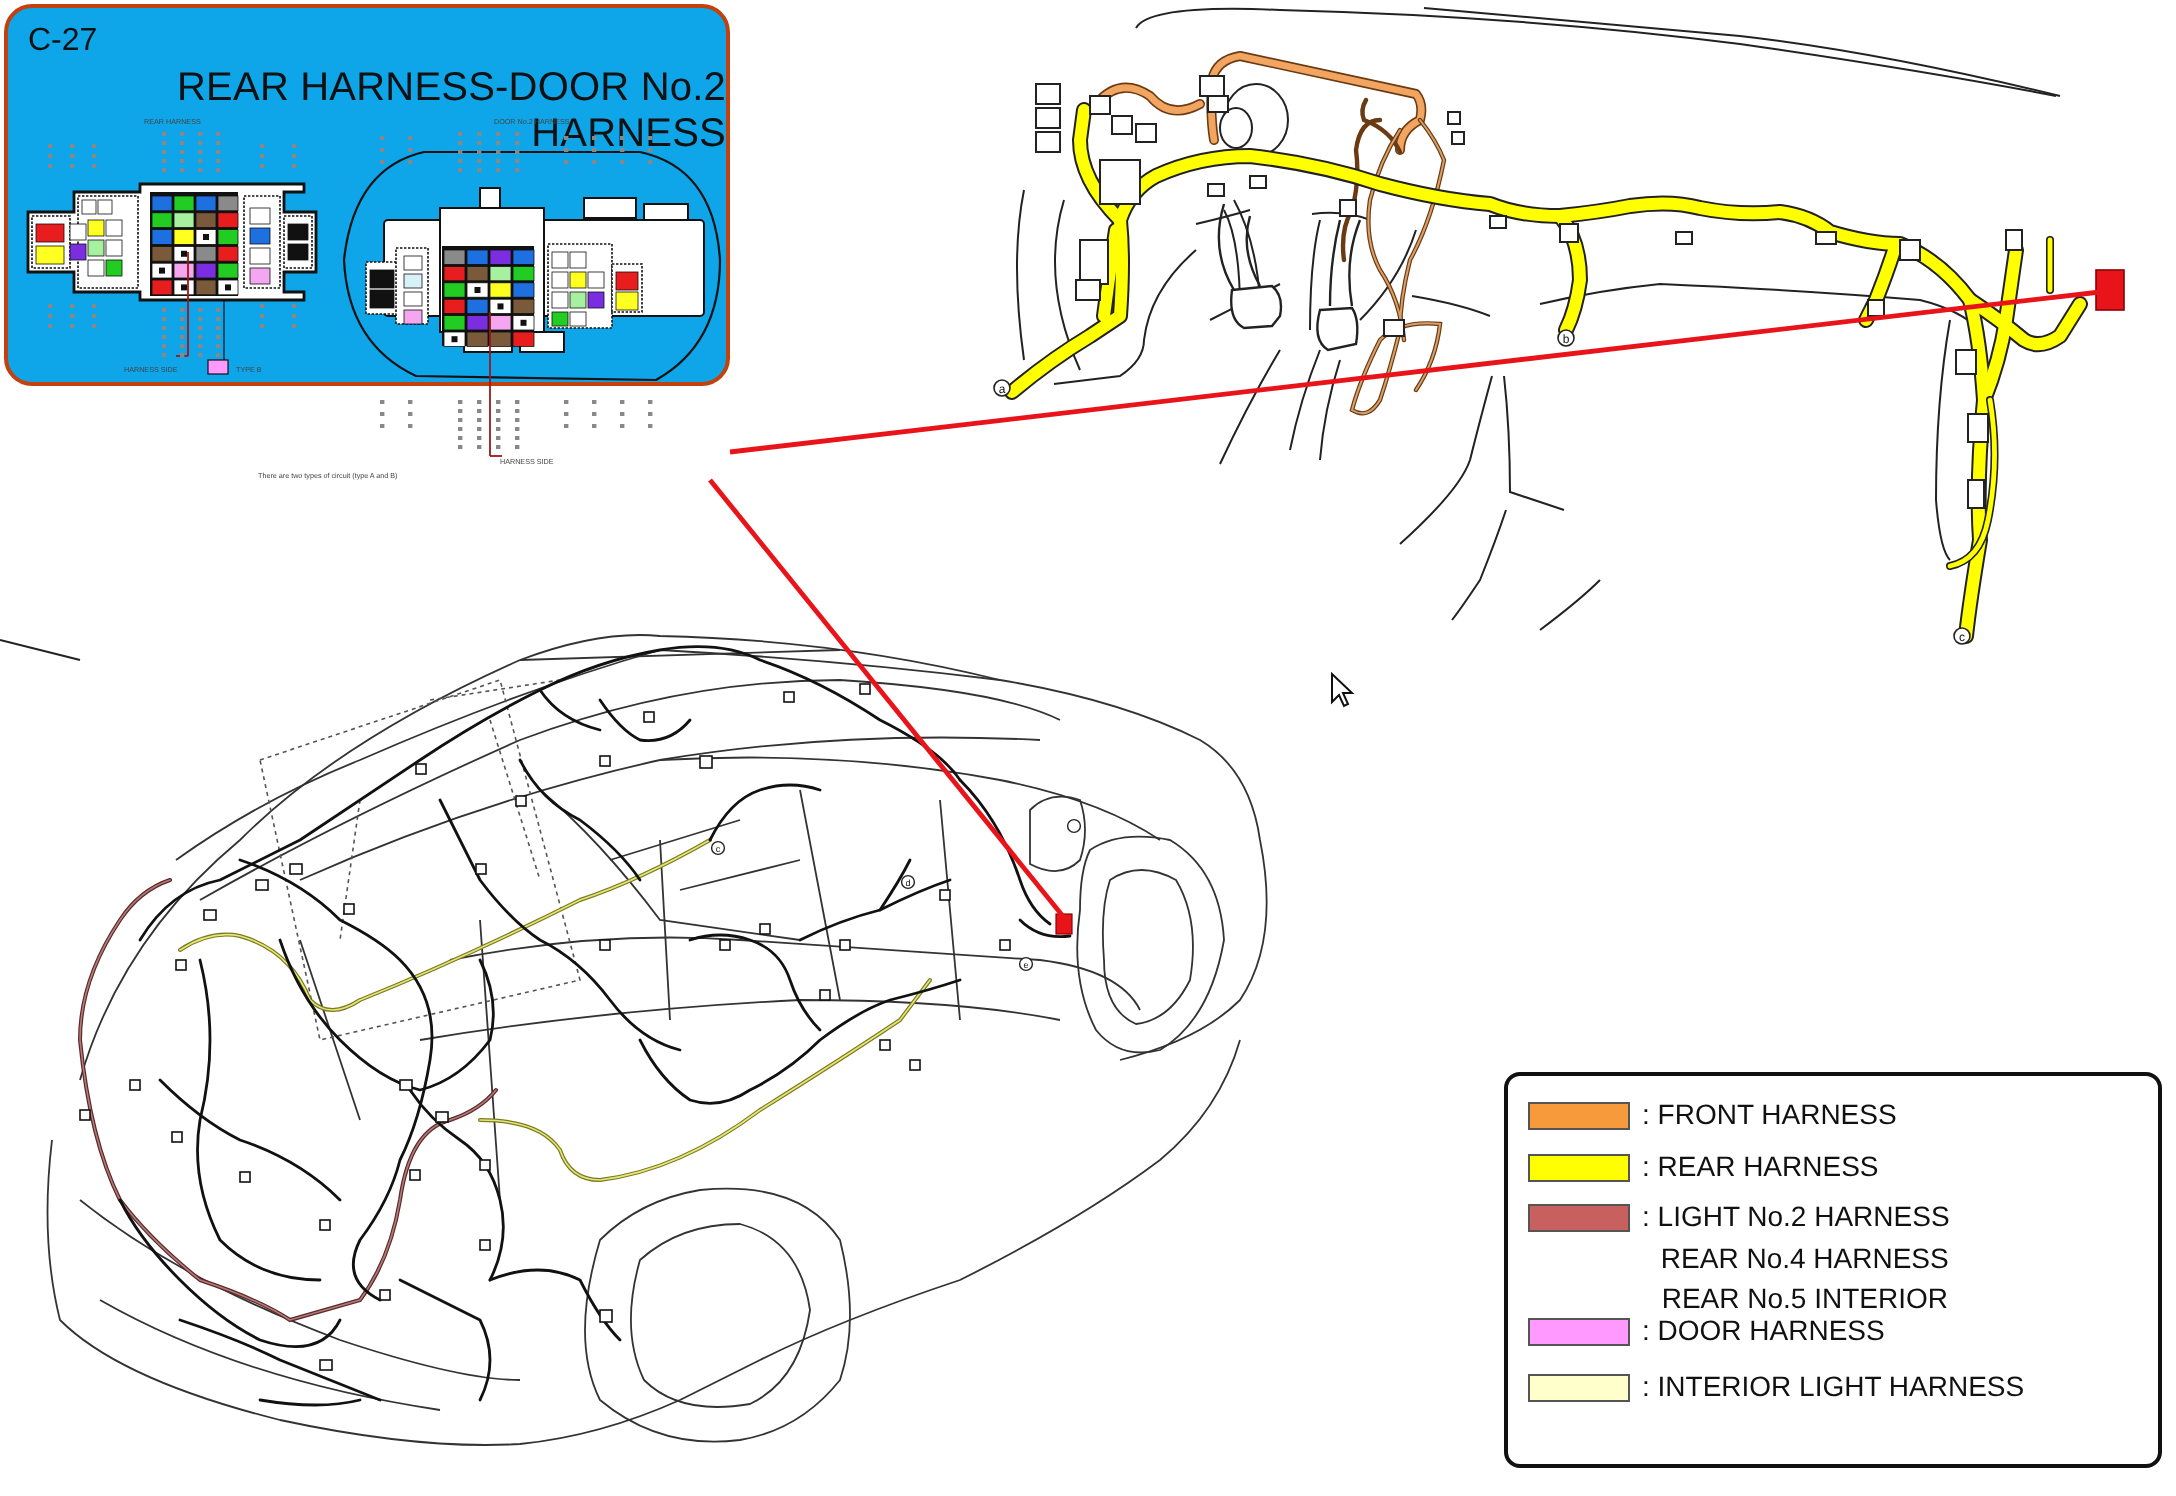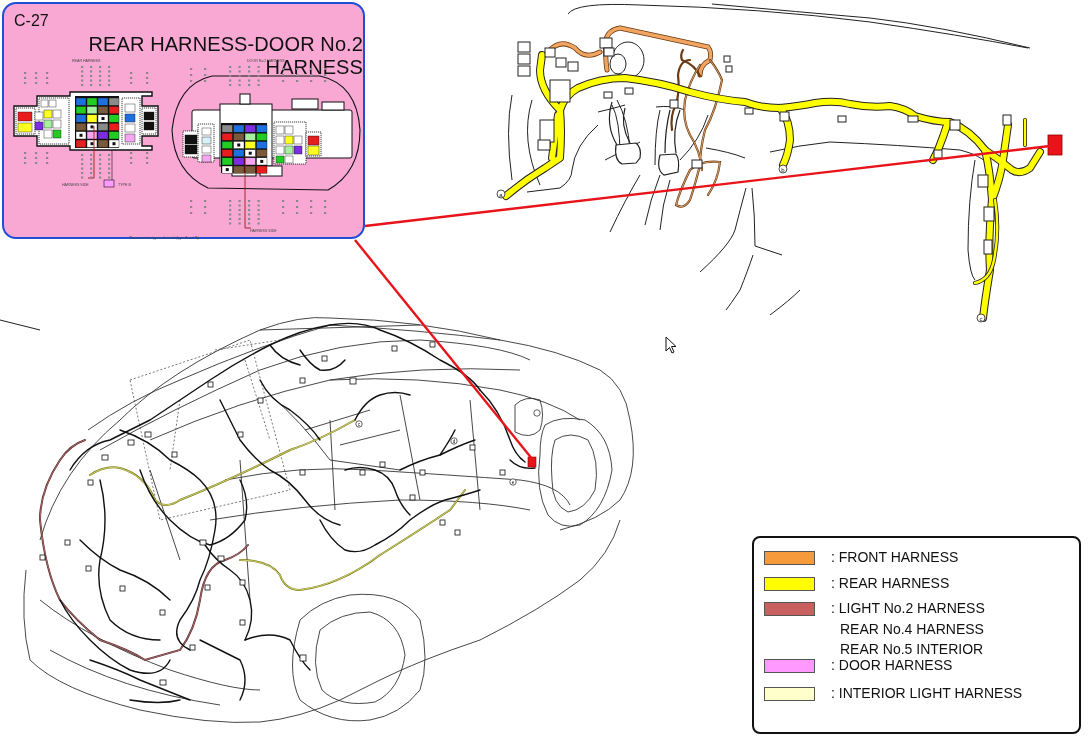--- a/index.html
+++ b/index.html
@@ -1,30 +1,30 @@
 <!DOCTYPE html>
 <html><head>
 <meta charset="utf-8">
 <style>
   html, body { margin:0; padding:0; background:#ffffff; }
   body { width:1088px; height:748px; position:relative; overflow:hidden; font-family:"Liberation Sans", sans-serif; }
   .abs { position:absolute; }
   #stage { position:absolute; left:0; top:0; width:1088px; height:748px; }
   
-  #callout { position:absolute; left:2px; top:2px; width:363px; height:237px; border:2px solid #1d4ed8; border-radius:14px; background:#f9a8d4; box-sizing:border-box; }
+  #callout { position:absolute; left:2px; top:2px; width:363px; height:191px; border:2px solid #c2410c; border-radius:14px; background:#0ea5e9; box-sizing:border-box; }
   #callout-code { position:absolute; left:10px; top:8px; font-size:16px; color:#111; }
   #callout-title { position:absolute; left:14px; top:29px; font-size:20px; color:#111; letter-spacing:0.1px;text-align:right; }
   .tiny { position:absolute; font-size:3.6px; color:#444; white-space:nowrap; }
   
   #legend { position:absolute; left:752px; top:536px; width:329px; height:198px; border:2px solid #111; border-radius:8px; background:#fff; box-sizing:border-box; }
   .lg-row { position:absolute; left:10px; display:flex; align-items:flex-start; }
   .lg-swatch { width:51px; height:14px; border:1px solid #555; box-sizing:border-box; margin-top:1px; }
-  .lg-text { margin-left:16px; font-size:14px; color:#111; line-height:20.5px; margin-top:-3px; }
+  .lg-text { margin-left:6px; font-size:14px; color:#111; line-height:20.5px; margin-top:-3px; }
   .lg-text div { white-space:nowrap; }
-  .lg-cont { padding-left:9px; }
+  .lg-cont { padding-left:9px;text-align:center; }
   #cursor { position:absolute; left:665px; top:336px; }
 </style>
 </head>
 <body>
 
 <div id="stage">
 
   <svg class="abs" style="left:0;top:0" width="1088" height="748">
 
     <g fill="none" stroke="#222" stroke-width="1">

